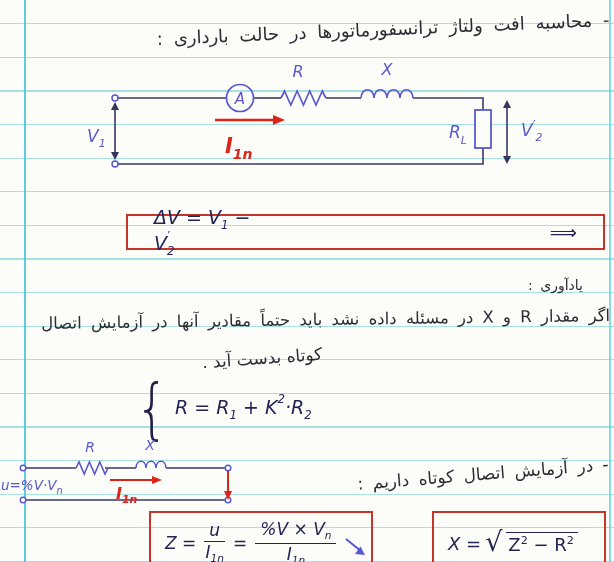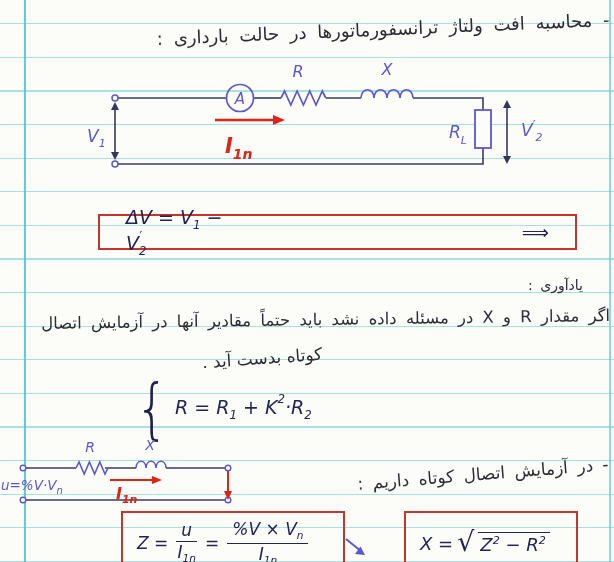--- a/index.html
+++ b/index.html
@@ -33,20 +33,21 @@
   }
 
   .c1-svg { position: absolute; left: 55px; top: 60px; }
   .c2-svg { position: absolute; left: 0px; top: 438px; }
 
   .redbox {
     position: absolute;
     border: 2px solid #c5352b;
     display: flex; align-items: center;
     background: transparent;
+    margin-left: 28px;
   }
   .box-deltav {
     left: 98px; top: 214px; width: 479px; height: 36px;
     padding: 0 26px; justify-content: space-between; font-size: 19px;
   }
   .box-z { left: 121px; top: 511px; width: 224px; height: 58px; padding: 6px 10px 0 14px; gap: 8px; font-size: 17px; }
   .box-x { left: 404px; top: 511px; width: 174px; height: 58px; padding: 6px 8px 0 14px; gap: 4px; font-size: 18px; }
 
   .reminder-title { position: absolute; top: 277px; right: 31px; font-size: 14px; word-spacing: 3px; }
   .reminder-l1 { position: absolute; top: 306px; right: 4px; font-size: 16.5px; word-spacing: 4px; transform: rotate(-.8deg); transform-origin: right top; }
@@ -56,21 +57,21 @@
   .eq-group { position: absolute; left: 131px; top: 376px; display: flex; align-items: center; }
   .brace { font-size: 66px; font-weight: 200; color: #20204a; line-height: 1; transform: scaleX(.8); margin-right: 2px; }
   .eq-lines { display: flex; flex-direction: column; gap: 6px; font-size: 19px; }
   .eq-lines sup { position: relative; top: -4px; }
 
   .frac { display: inline-flex; flex-direction: column; align-items: center; font-style: italic; color: #232355; }
   .frac .num { padding: 0 5px 1px 5px; border-bottom: 1.7px solid #232355; line-height: 1.1; }
   .frac .den { padding-top: 1px; line-height: 1.1; }
 
   .sqrt-sym { font-size: 27px; font-style: normal; color: #232355; line-height: 1; margin-top: -4px; }
-  .radicand { border-top: 1.8px solid #232355; padding: 1px 4px 0 2px; font-style: italic; color: #232355; }
+  .radicand { border-top: 1.8px solid #232355; padding: 1px 4px 0 2px; color: #232355; }
 
   .blue-arrow { position: absolute; left: 343px; top: 536px; }
 </style>
 </head>
 <body>
 
 <div class="page">
 
   <div class="heading fa">- محاسبه افت ولتاژ ترانسفورماتورها در حالت بارداری :</div>
 

